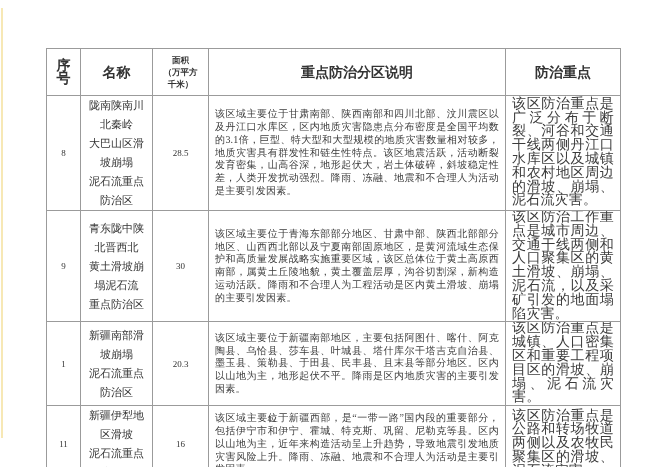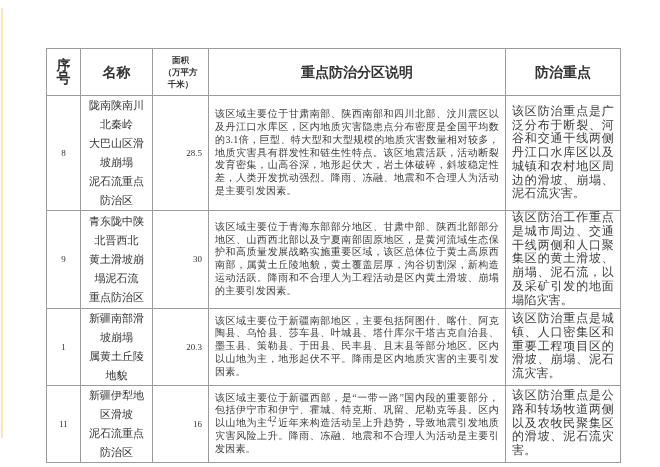--- a/index.html
+++ b/index.html
@@ -57,41 +57,42 @@
   }
   td.c-name {
     text-align: center;
     font-size: 11px;
     line-height: 19px;
     white-space: pre-line;
     color: #333;
     padding: 2px 2px;
   }
   td.c-area {
-    text-align: right;
+    text-align: center;
     font-size: 9px;
     color: #333;
   }
   td.c-desc {
     font-size: 10px;
     line-height: 12.8px;
     text-align: justify;
     text-justify: inter-ideograph;
     letter-spacing: 0.2px;
     color: #3b3b3b;
     padding: 3px 8px;
   }
   td.c-focus {
-    font-size: 12px;
+    font-size: 14px;
     line-height: 13.8px;
     text-align: justify;
     text-justify: inter-ideograph;
     letter-spacing: 0.2px;
     color: #3b3b3b;
     padding: 3px 7px;
+    font-family: Liberation Mono, monospace;
   }
   .page-number {
     position: absolute;
     left: 0;
     top: 414px;
     width: 544px;
     text-align: center;
     font-size: 9px;
     color: #4a4a4a;
   }
@@ -137,21 +138,21 @@
         <td class="c-name">青东陇中陕北晋西北
 黄土滑坡崩塌泥石流
 重点防治区</td>
         <td class="c-area">30</td>
         <td class="c-desc">该区域主要位于青海东部部分地区、甘肃中部、陕西北部部分地区、山西西北部以及宁夏南部固原地区，是黄河流域生态保护和高质量发展战略实施重要区域，该区总体位于黄土高原西南部，属黄土丘陵地貌，黄土覆盖层厚，沟谷切割深，新构造运动活跃。降雨和不合理人为工程活动是区内黄土滑坡、崩塌的主要引发因素。</td>
         <td class="c-focus">该区防治工作重点是城市周边、交通干线两侧和人口聚集区的黄土滑坡、崩塌、泥石流，以及采矿引发的地面塌陷灾害。</td>
       </tr>
       <tr style="height:58px">
         <td class="c-no">1</td>
         <td class="c-name">新疆南部滑坡崩塌
-属黄土丘陵地貌</td>
+泥石流重点防治区</td>
         <td class="c-area">20.3</td>
         <td class="c-desc">该区域主要位于新疆南部地区，主要包括阿图什、喀什、阿克陶县、乌恰县、莎车县、叶城县、塔什库尔干塔吉克自治县、墨玉县、策勒县、于田县、民丰县、且末县等部分地区。区内以山地为主，地形起伏不平。降雨是区内地质灾害的主要引发因素。</td>
         <td class="c-focus">该区防治重点是城镇、人口密集区和重要工程项目区的滑坡、崩塌、泥石流灾害。</td>
       </tr>
       <tr style="height:58px">
         <td class="c-no">11</td>
         <td class="c-name">新疆伊犁地区滑坡
 泥石流重点防治区</td>
         <td class="c-area">16</td>
         <td class="c-desc">该区域主要位于新疆西部，是“一带一路”国内段的重要部分，包括伊宁市和伊宁、霍城、特克斯、巩留、尼勒克等县。区内以山地为主，近年来构造活动呈上升趋势，导致地震引发地质灾害风险上升。降雨、冻融、地震和不合理人为活动是主要引发因素。</td>

